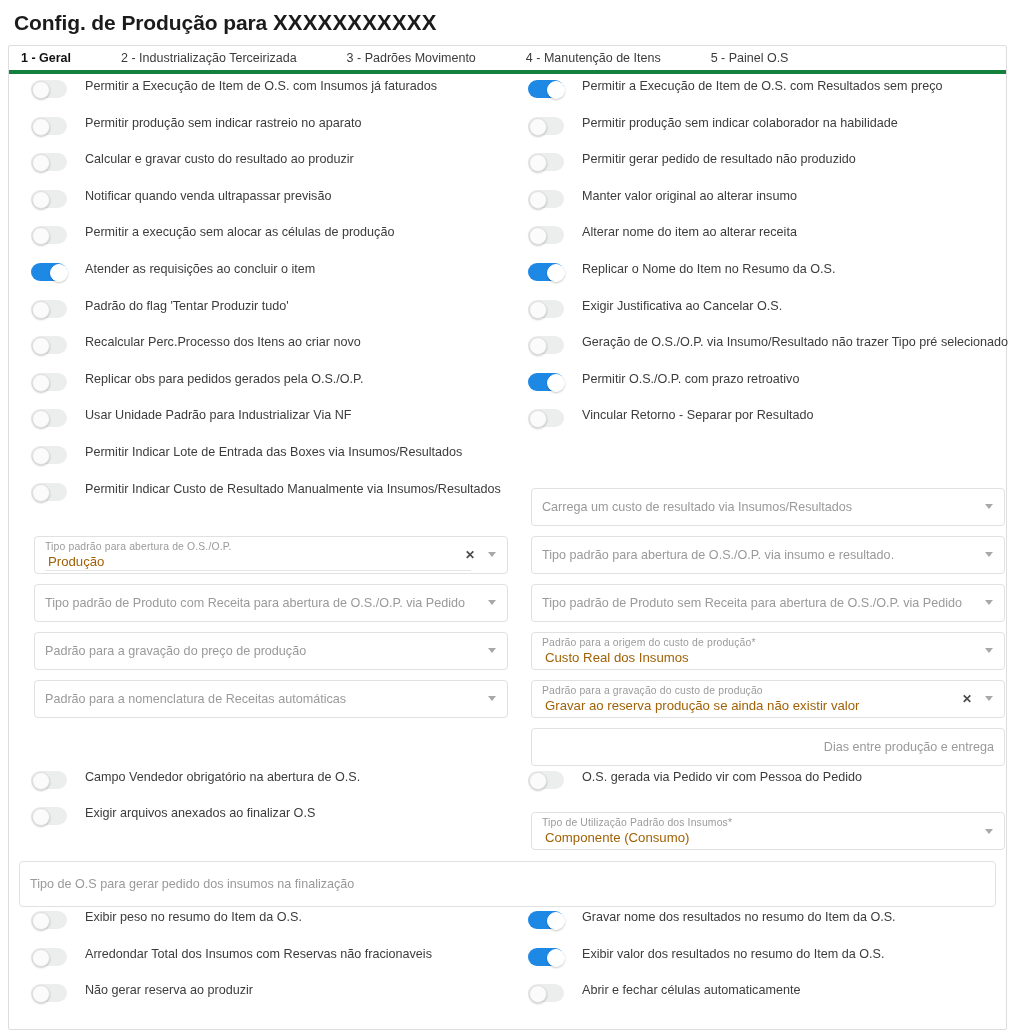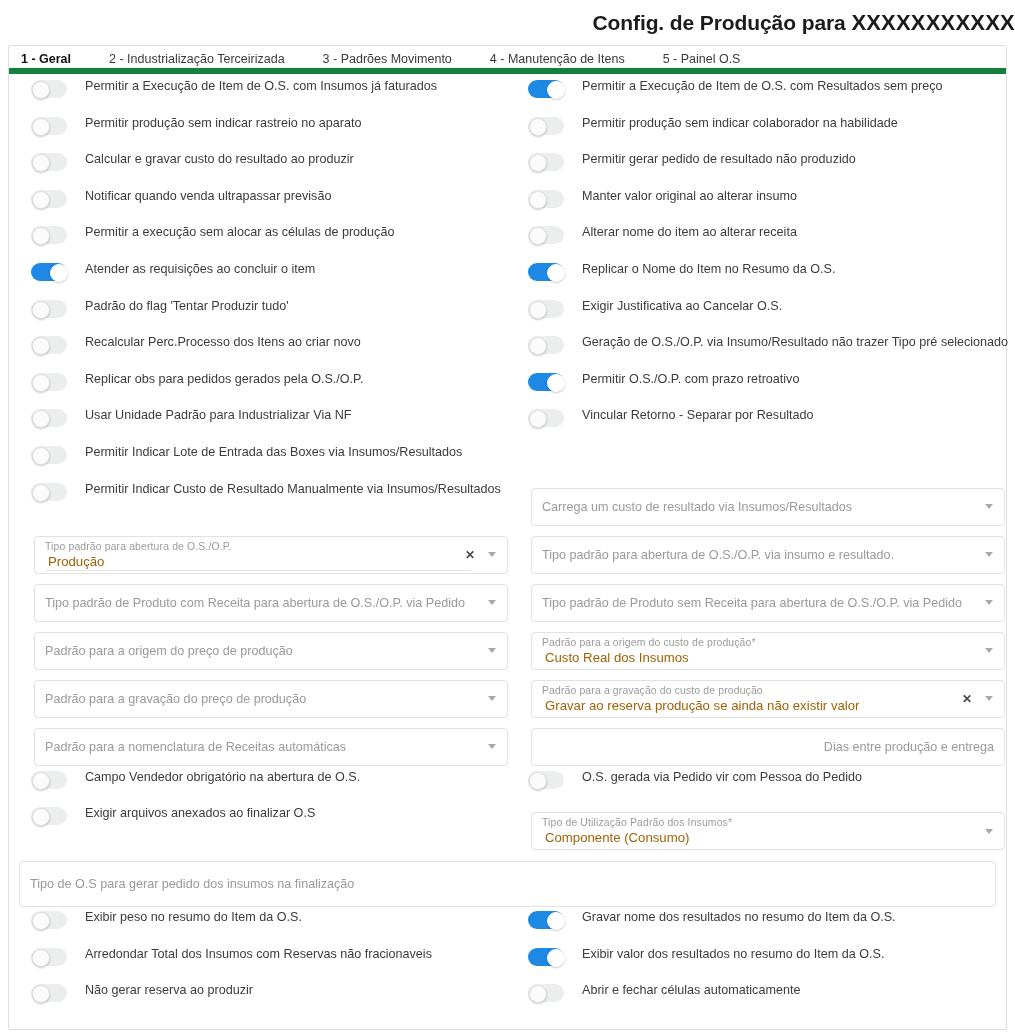--- a/index.html
+++ b/index.html
@@ -15,42 +15,41 @@
   }
 
   
   .page-title {
     font-size: 21px;
     font-weight: bold;
     color: #1b1b1b;
     padding: 10px 0 9px 14px;
     letter-spacing: -0.1px;
     white-space: nowrap;
-    text-align: right;
   }
   .page-title .entity {
     font-size: 22px;
     letter-spacing: 0.2px;
   }
 
   
   .card {
     margin: 0 8px 0 8px;
     border: 1px solid #dddddd;
     border-radius: 2px;
     background: #fff;
     height: 985px;
   }
   .tabbar {
     display: flex;
-    align-items: flex-start;
+    align-items: center;
     height: 28px;
-    border-bottom: 6px solid #15803d;
+    border-bottom: 4px solid #15803d;
     padding-left: 12px;
-    gap: 0px;
+    gap: 12px;
   }
   .tab {
     font-size: 12.5px;
     color: #3b3b3b;
     padding: 0 16px 0 0;
     margin-right: 22px;
     white-space: nowrap;
     cursor: pointer;
     line-height: 27px;
   }
@@ -313,26 +312,20 @@
             </div>
           </div>
           <div class="fwrap">
             <div class="field">
               <span class="ph">Tipo padrão de Produto com Receita para abertura de O.S./O.P. via Pedido</span>
               <div class="caret"></div>
             </div>
           </div>
           <div class="fwrap">
             <div class="field">
-              <span class="ph">Padrão para a origem do preço de produção</span>
-              <div class="caret"></div>
-            </div>
-          </div>
-          <div class="fwrap">
-            <div class="field">
               <span class="ph">Padrão para a gravação do preço de produção</span>
               <div class="caret"></div>
             </div>
           </div>
           <div class="fwrap">
             <div class="field">
               <span class="ph">Padrão para a nomenclatura de Receitas automáticas</span>
               <div class="caret"></div>
             </div>
           </div>

